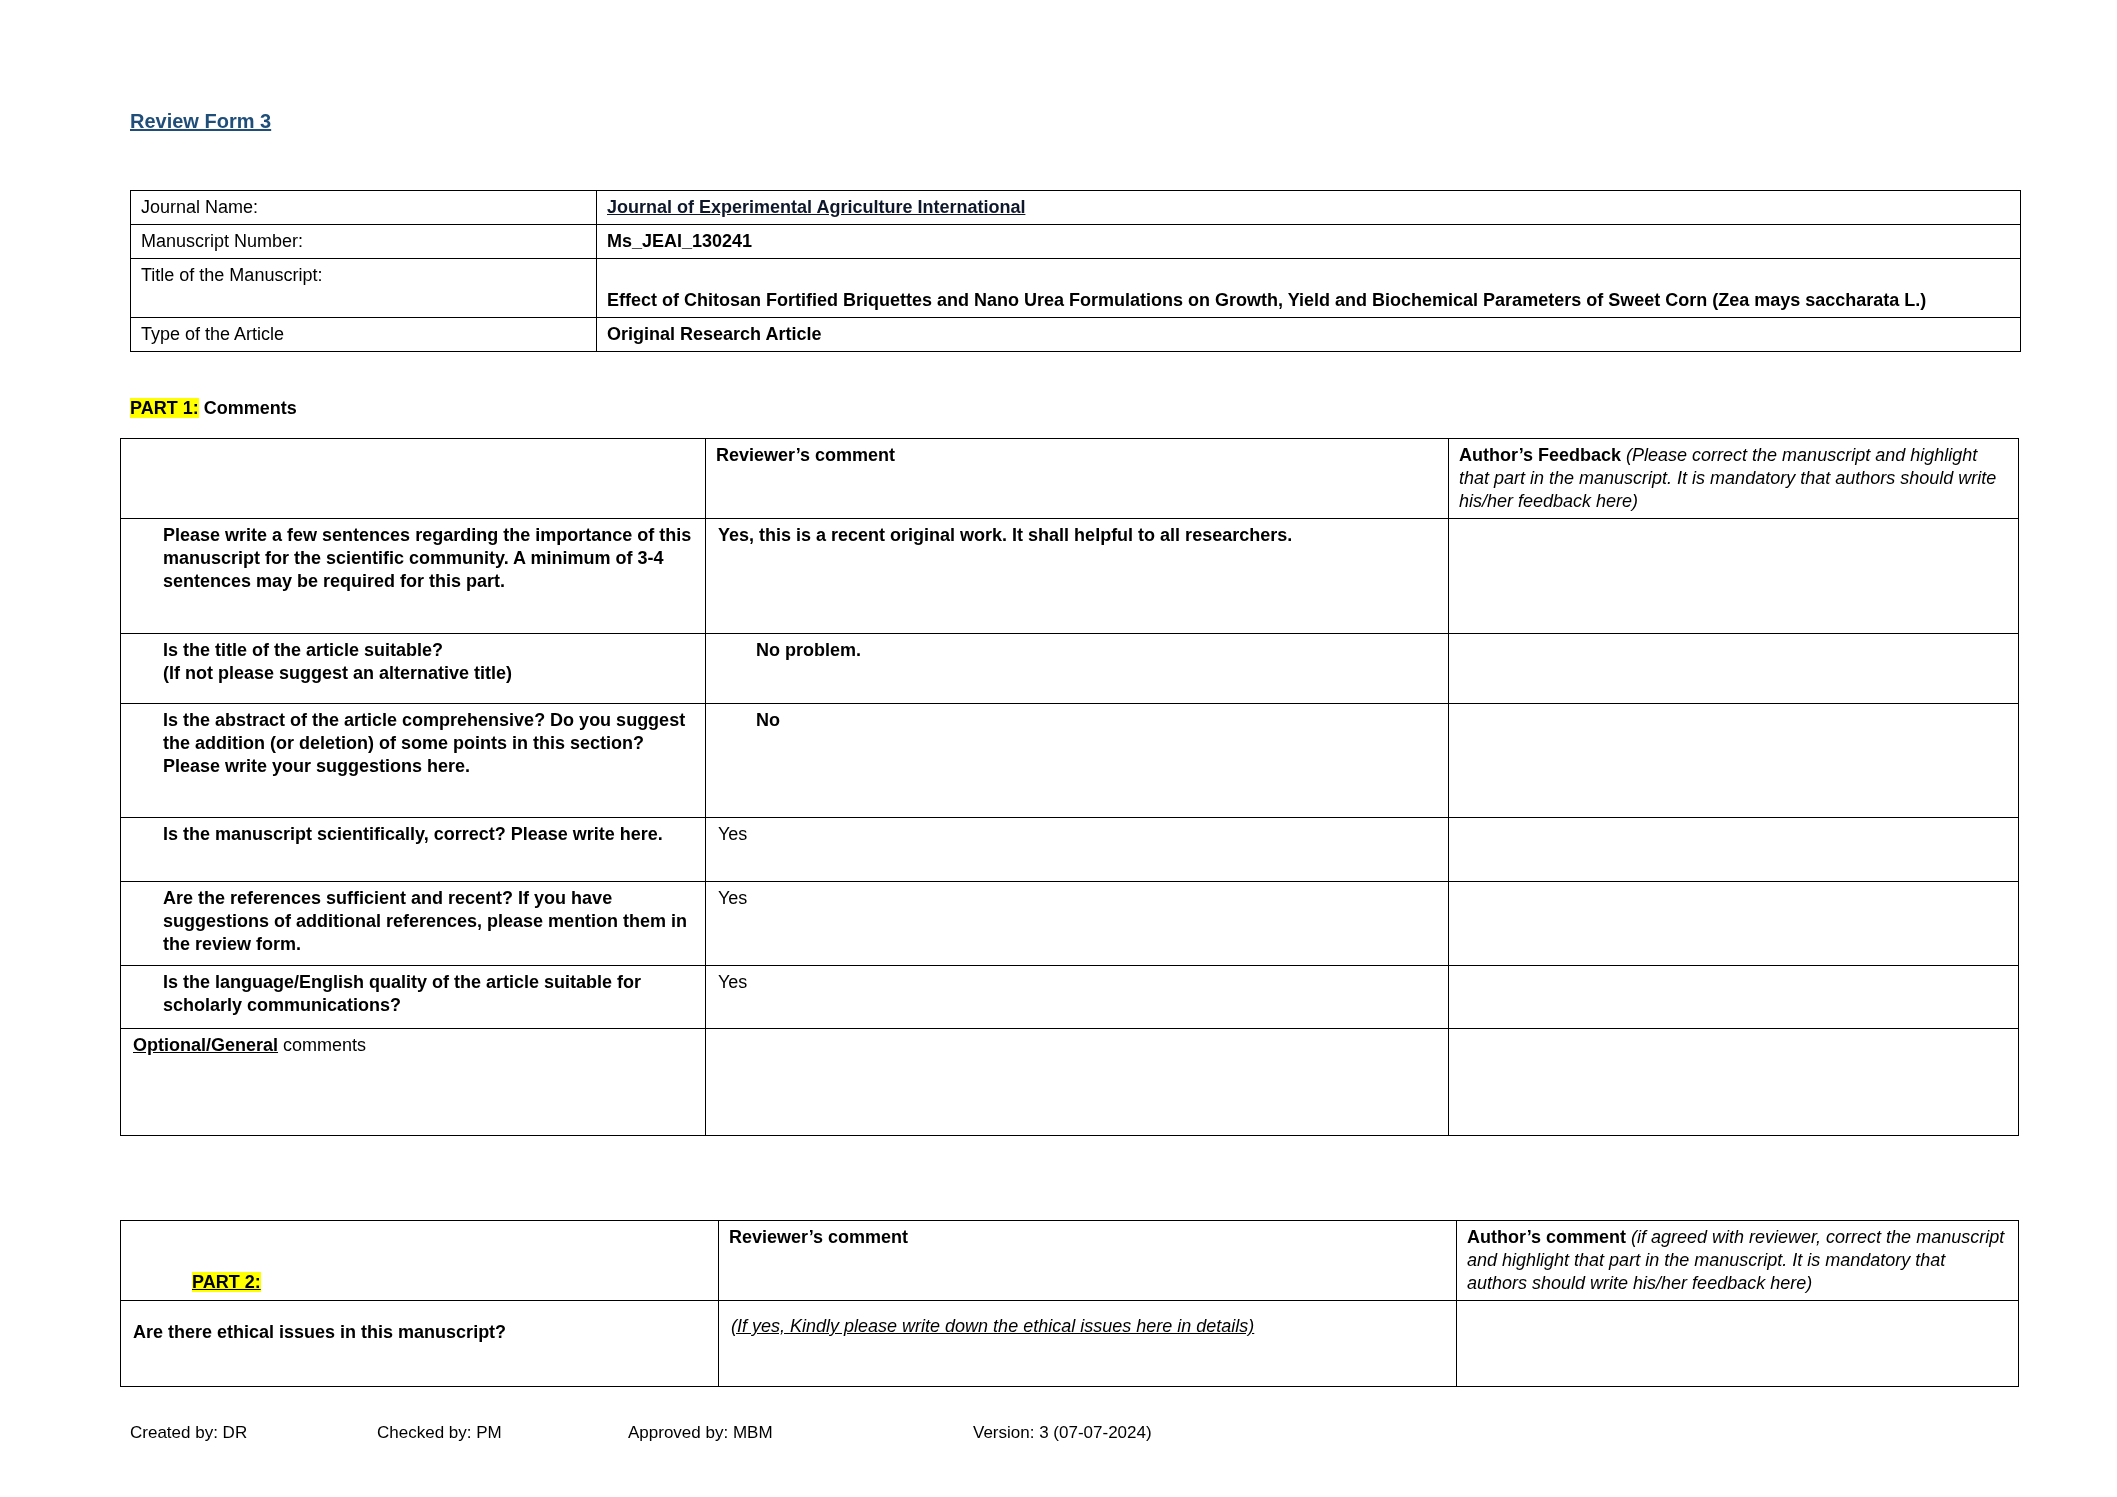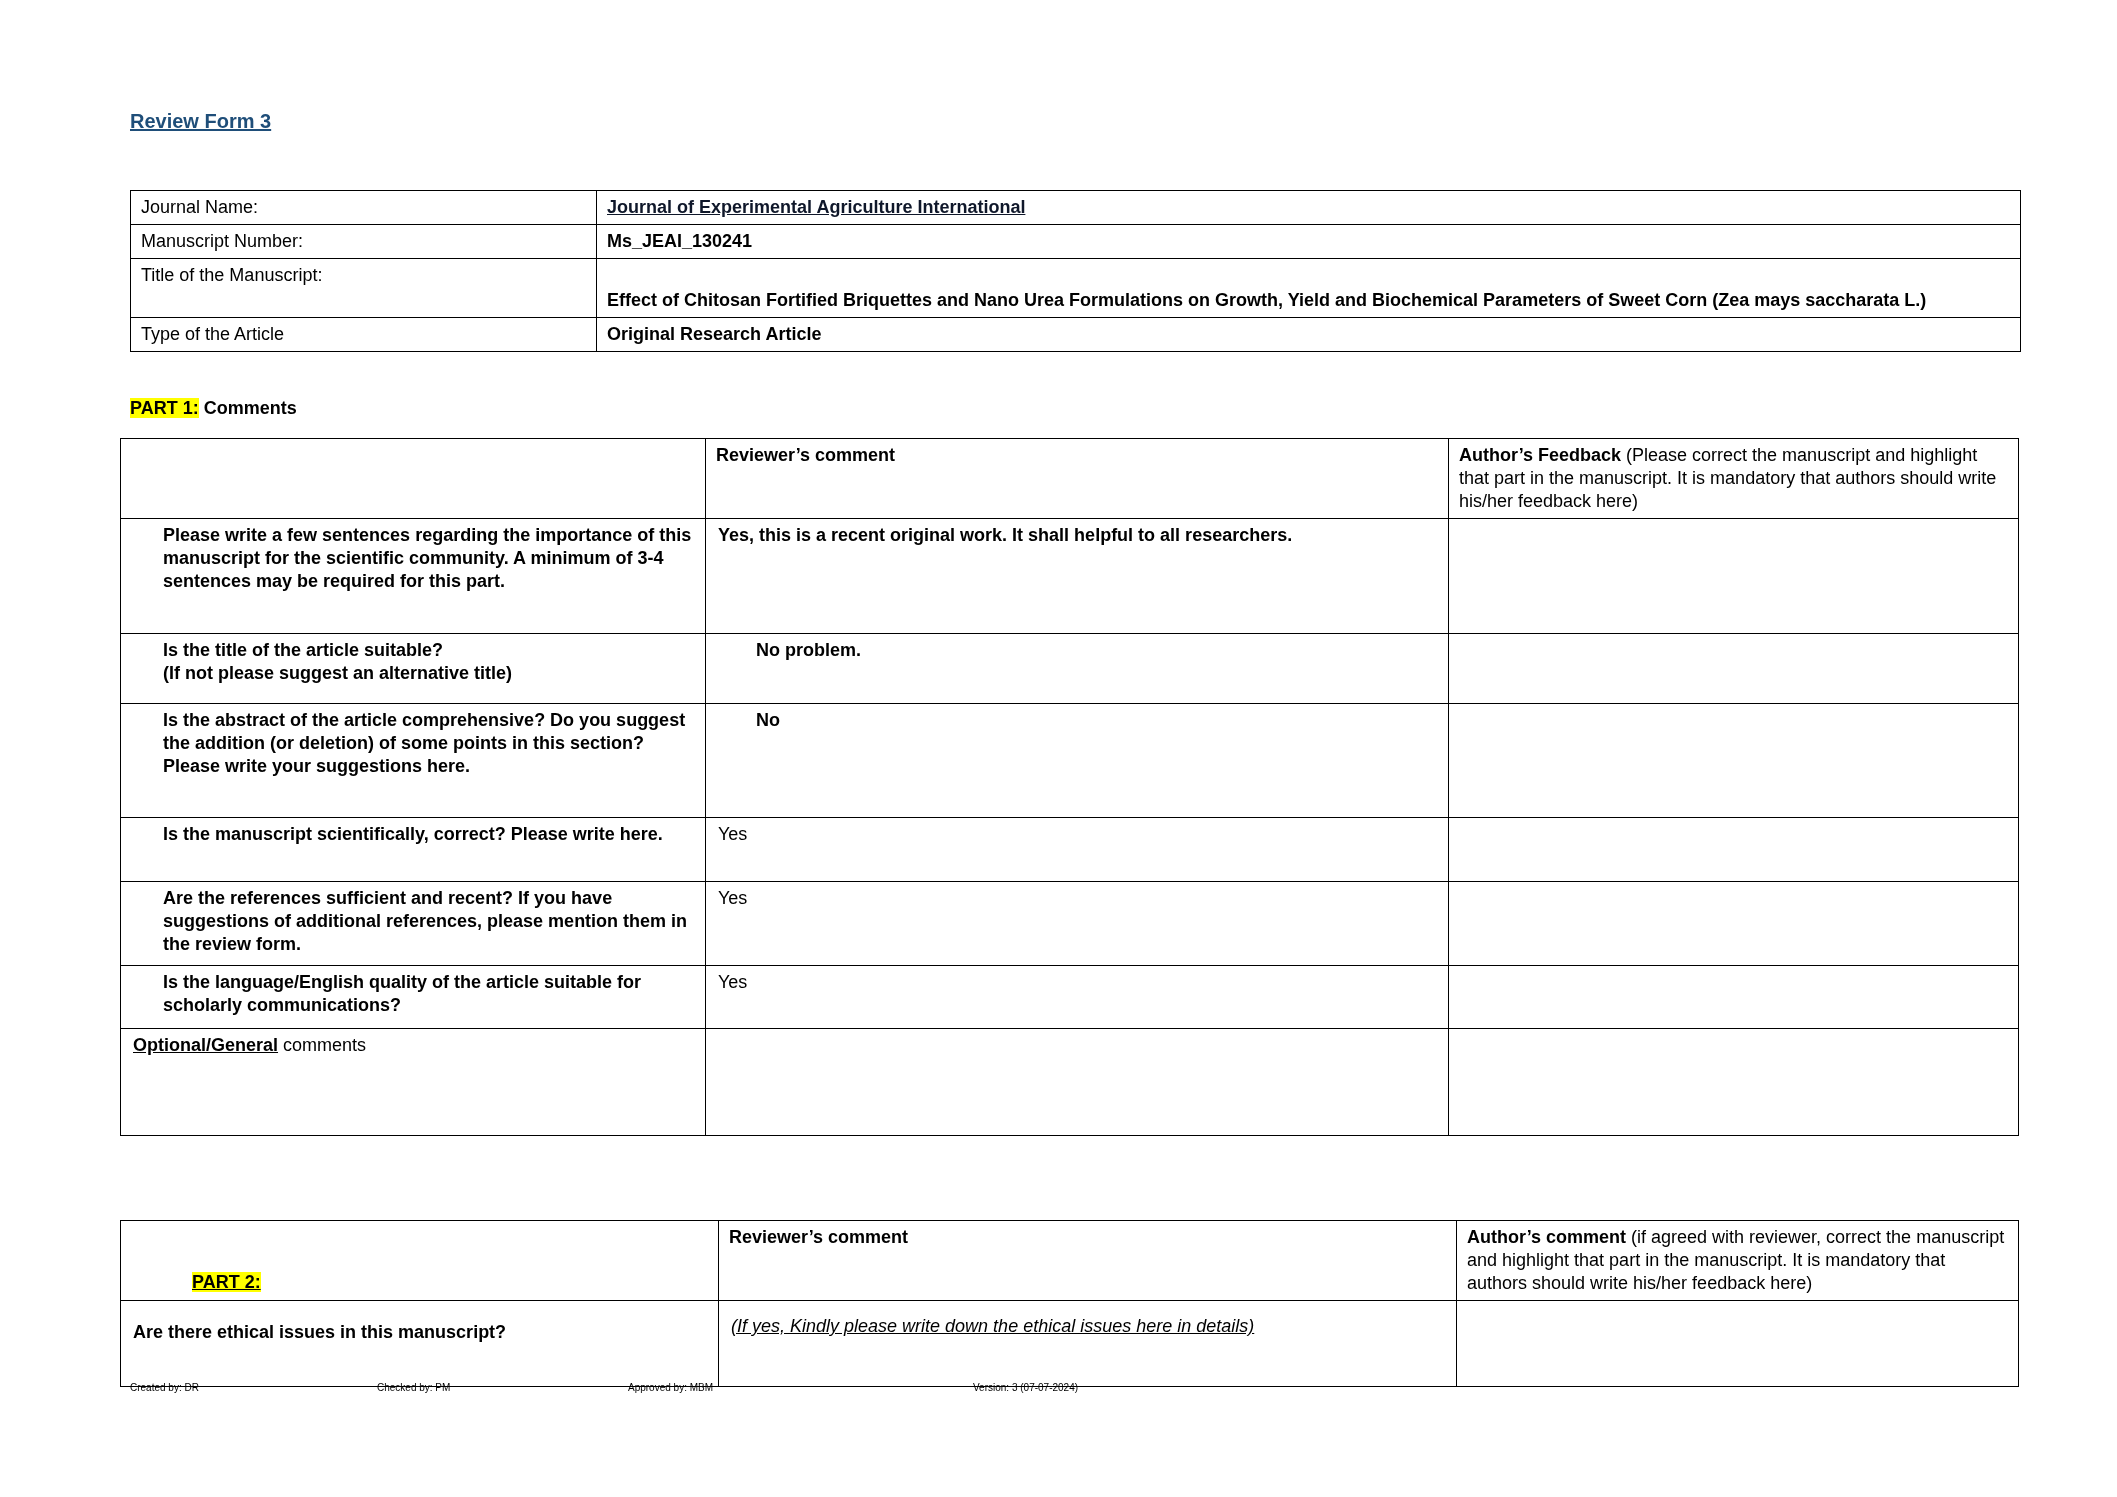--- a/index.html
+++ b/index.html
@@ -34,30 +34,30 @@
   .part2 .hl { text-decoration: underline; }
 
   
   .p1-table { position: absolute; left: 120px; top: 438px; width: 1898px; }
   .p1-table td.question { font-weight: bold; padding-left: 42px; white-space: pre-line; }
   .p1-table td.question.flush { padding-left: 12px; font-weight: normal; }
   .p1-table td.comment { padding-left: 12px; }
   .p1-table td.comment.strong { font-weight: bold; }
   .p1-table td.comment.indent { padding-left: 50px; }
   .col-head { font-weight: bold; }
-  .author-note { font-weight: normal; }
+  .author-note { font-style: italic; font-weight: normal; }
   .ou { font-weight: bold; text-decoration: underline; margin-top: 32px; }
 
   
   .p2-table { position: absolute; left: 120px; top: 1220px; width: 1898px; }
   .p2-table td.question { font-weight: bold; padding-left: 12px; padding-top: 20px; }
   .p2-table td.comment { font-style: italic; text-decoration: underline; padding-left: 12px; padding-top: 14px; }
 
   
-  .footer { position: absolute; left: 130px; top: 1382px; width: 1400px; height: 24px; font-size: 10px; }
+  .footer { position: absolute; left: 130px; top: 1423px; width: 1400px; height: 24px; font-size: 17px; }
   .footer span { position: absolute; top: 0; white-space: nowrap; }
   .footer .f1 { left: 0; }
   .footer .f2 { left: 247px; }
   .footer .f3 { left: 498px; }
   .footer .f4 { left: 843px; }
 </style>
 </head>
 <body>
 
 <div class="doc-title">Review Form 3</div>

